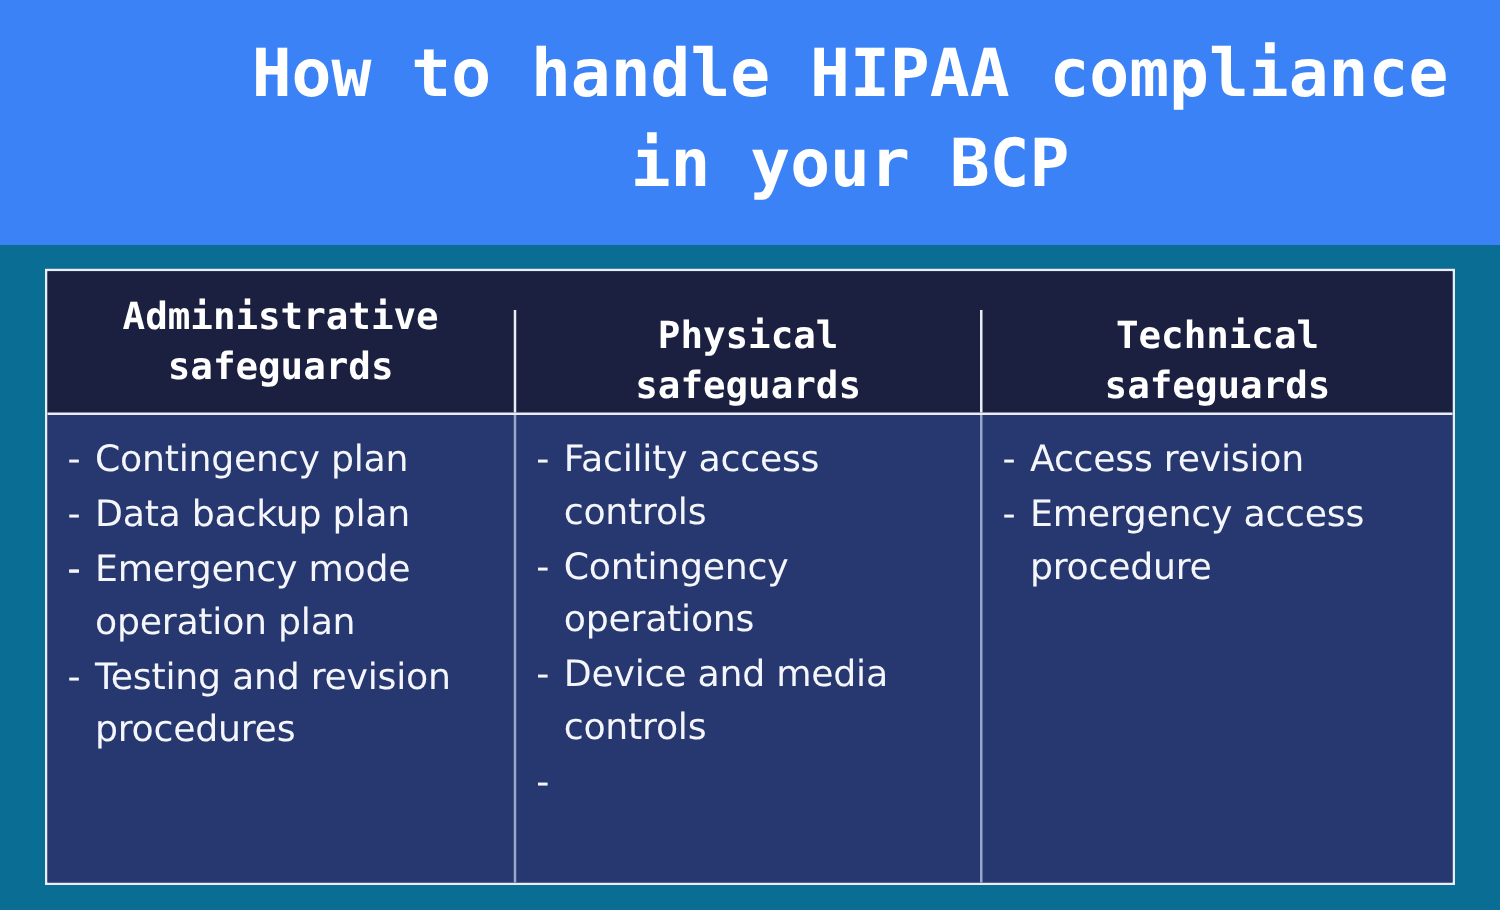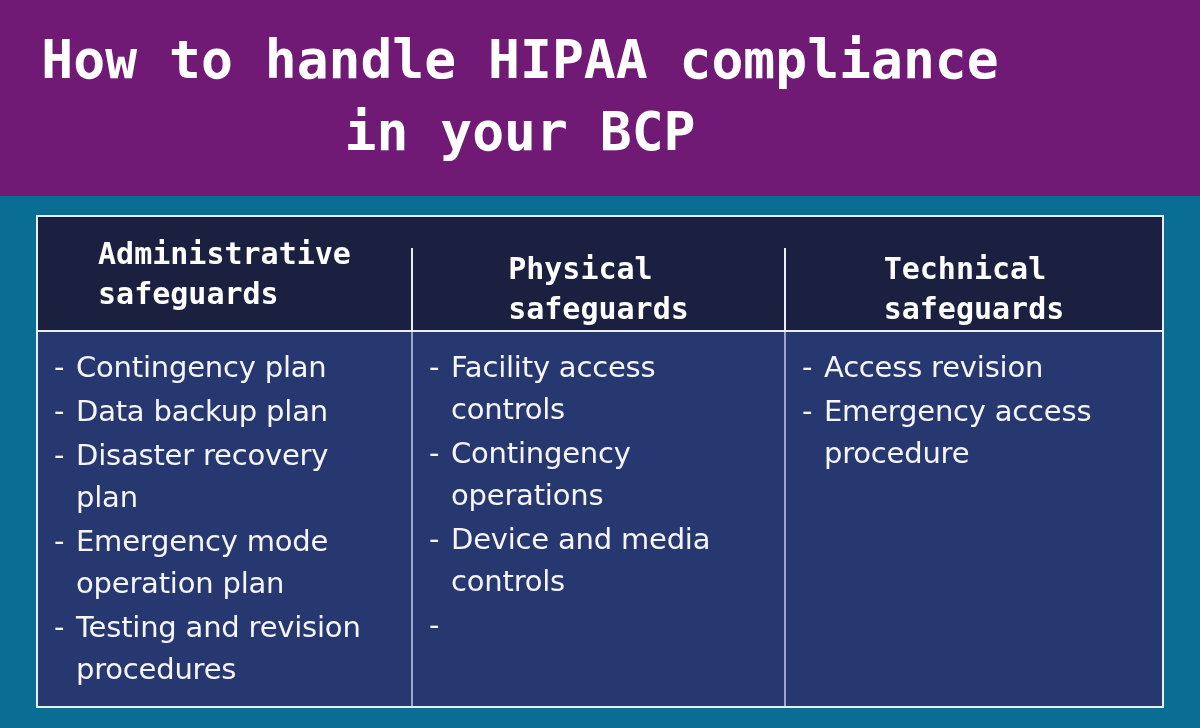--- a/index.html
+++ b/index.html
@@ -22,24 +22,24 @@
     background: #0a6e94;
   }
 
   
   #title-banner {
     position: absolute;
     left: 0;
     top: 0;
     width: 1200px;
     height: 196px;
-    background: #701a75;
+    background: #3b82f6;
     display: flex;
     align-items: center;
-    justify-content: flex-start;
+    justify-content: flex-end;
   }
   #title-text {
     font-family: "DejaVu Sans Mono", "Liberation Mono", monospace;
     font-weight: bold;
     font-size: 53px;
     line-height: 72px;
     color: #ffffff;
     text-align: center;
     letter-spacing: 0px;
     max-width: 1040px;
@@ -86,20 +86,21 @@
     padding: 0 10px;
   }
   .hcell + .hcell { border-left: 2px solid #e9edf5; margin-top: 31px; }
 
   .hcell-text {
     font-family: "DejaVu Sans Mono", "Liberation Mono", monospace;
     font-weight: bold;
     font-size: 30px;
     line-height: 40px;
     color: #ffffff;
+    text-align: center;
     white-space: pre-line;
   }
 
   .bcell {
     box-sizing: border-box;
     padding: 14px 12px 10px 16px;
     overflow: hidden;
   }
   .bcell + .bcell { border-left: 2px solid #9aa7c9; }
 
@@ -161,21 +162,20 @@
           <li class="bitem">
             <span class="bullet-dash">-</span>
             <span>Contingency plan</span>
           </li>
           <li class="bitem">
             <span class="bullet-dash">-</span>
             <span>Data backup plan</span>
           </li>
           <li class="bitem">
             <span class="bullet-dash">-</span>
-            <span>Disaster recovery plan</span>
           </li>
           <li class="bitem">
             <span class="bullet-dash">-</span>
             <span>Emergency mode operation plan</span>
           </li>
           <li class="bitem">
             <span class="bullet-dash">-</span>
             <span>Testing and revision procedures</span>
           </li>
         </ul>

